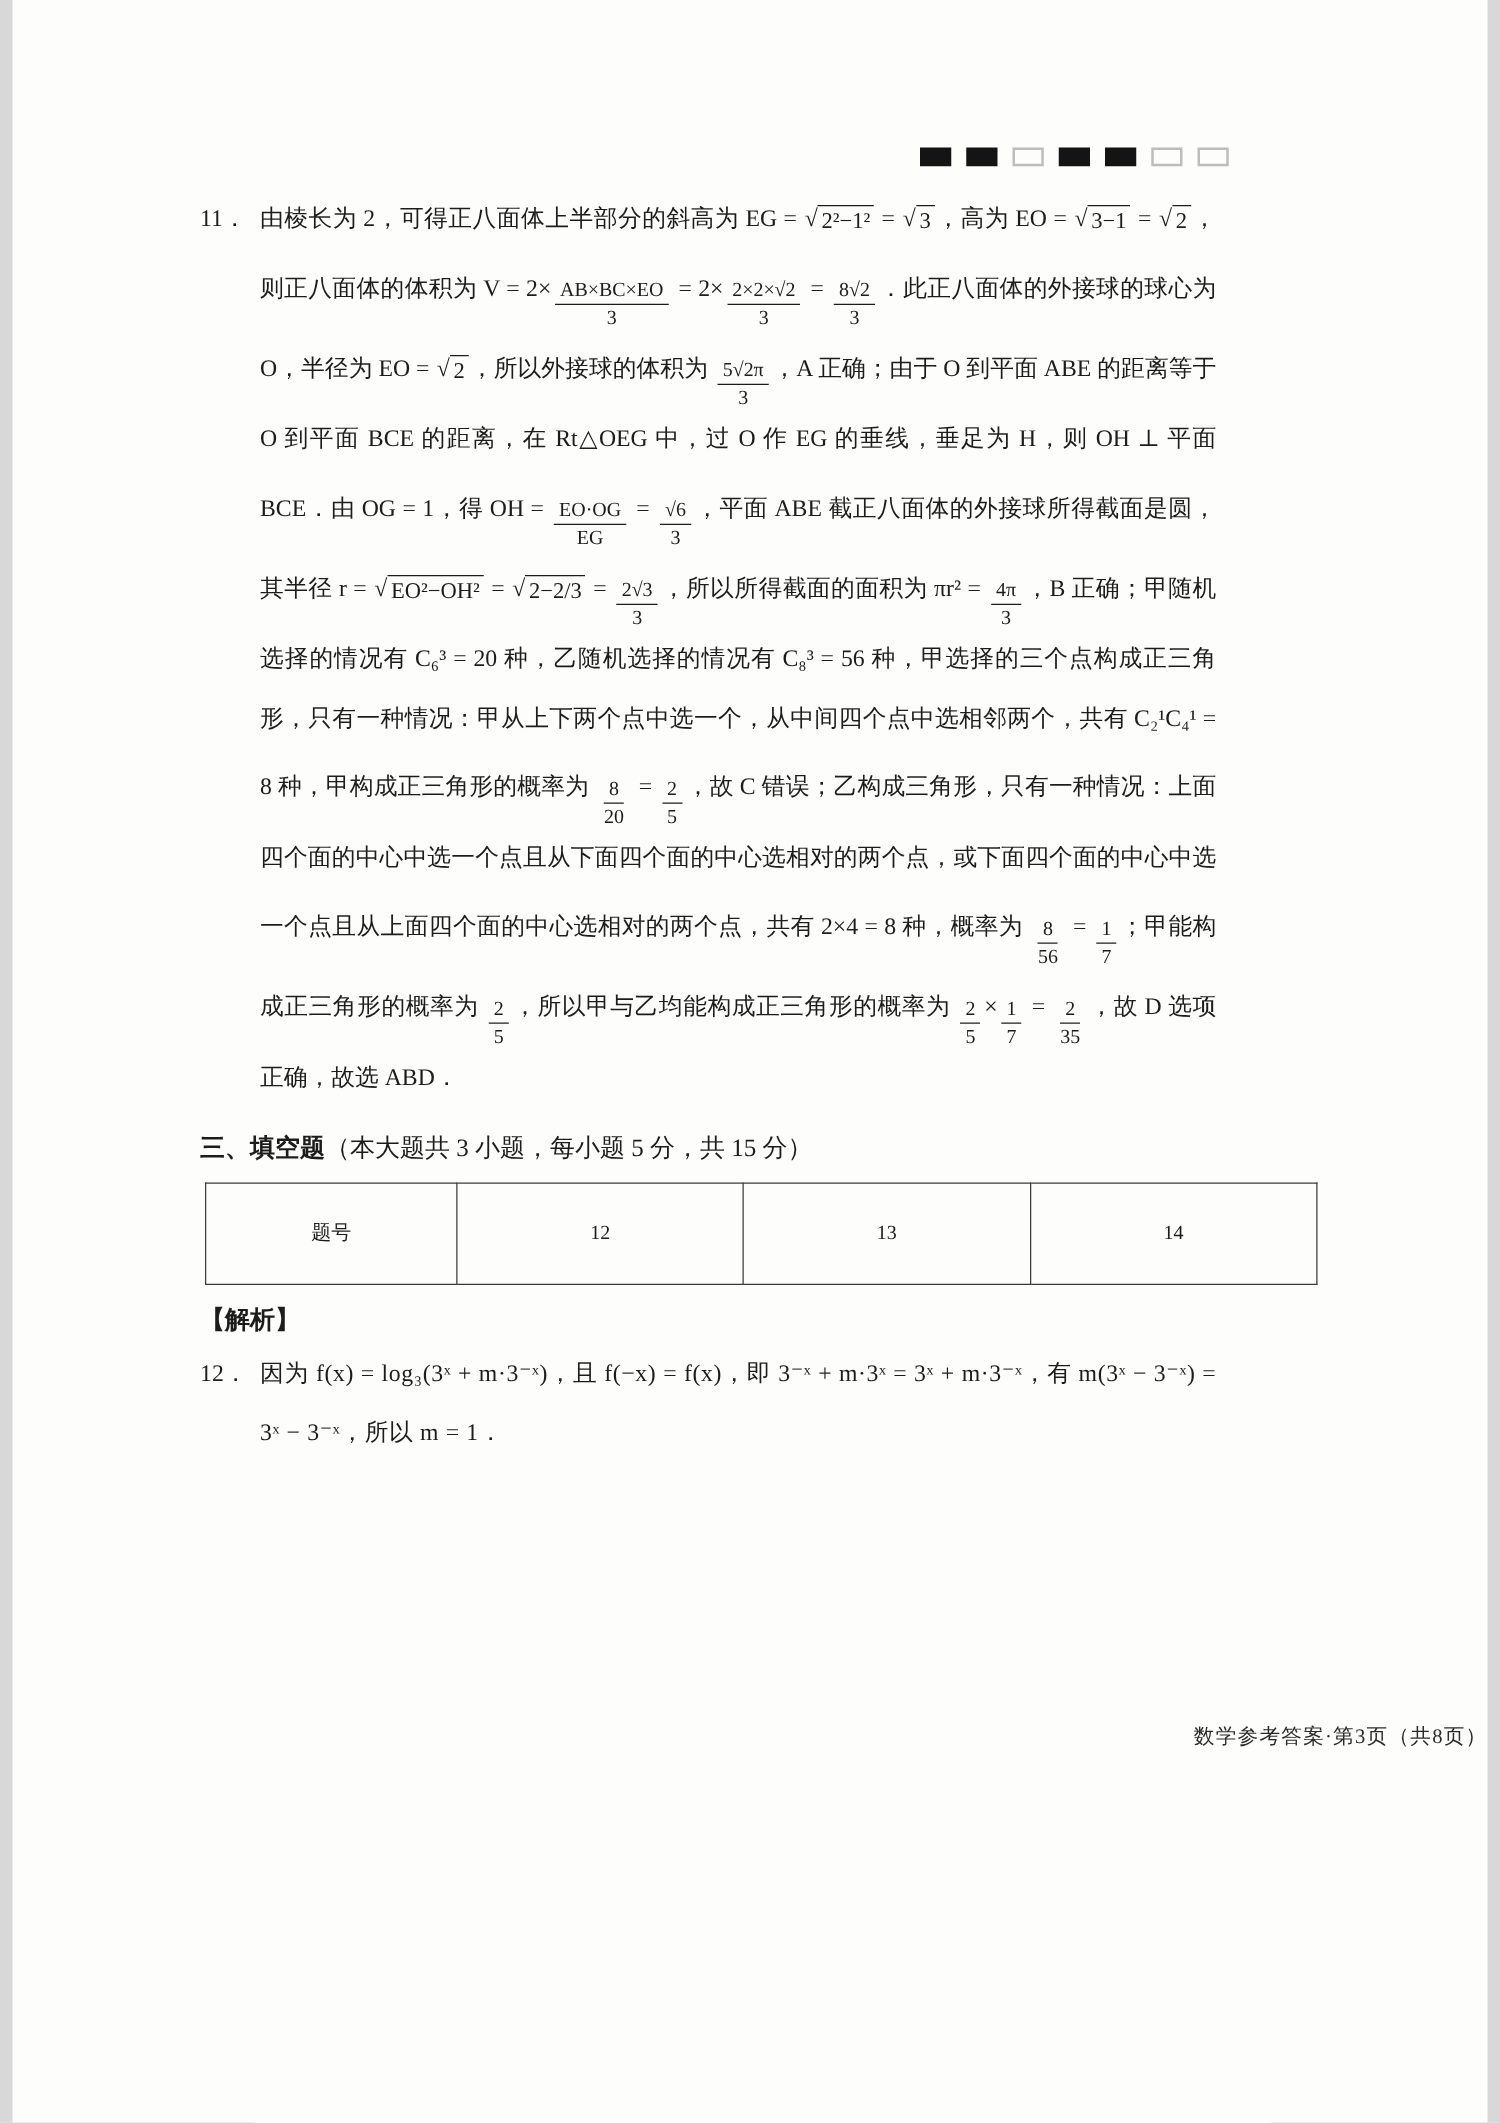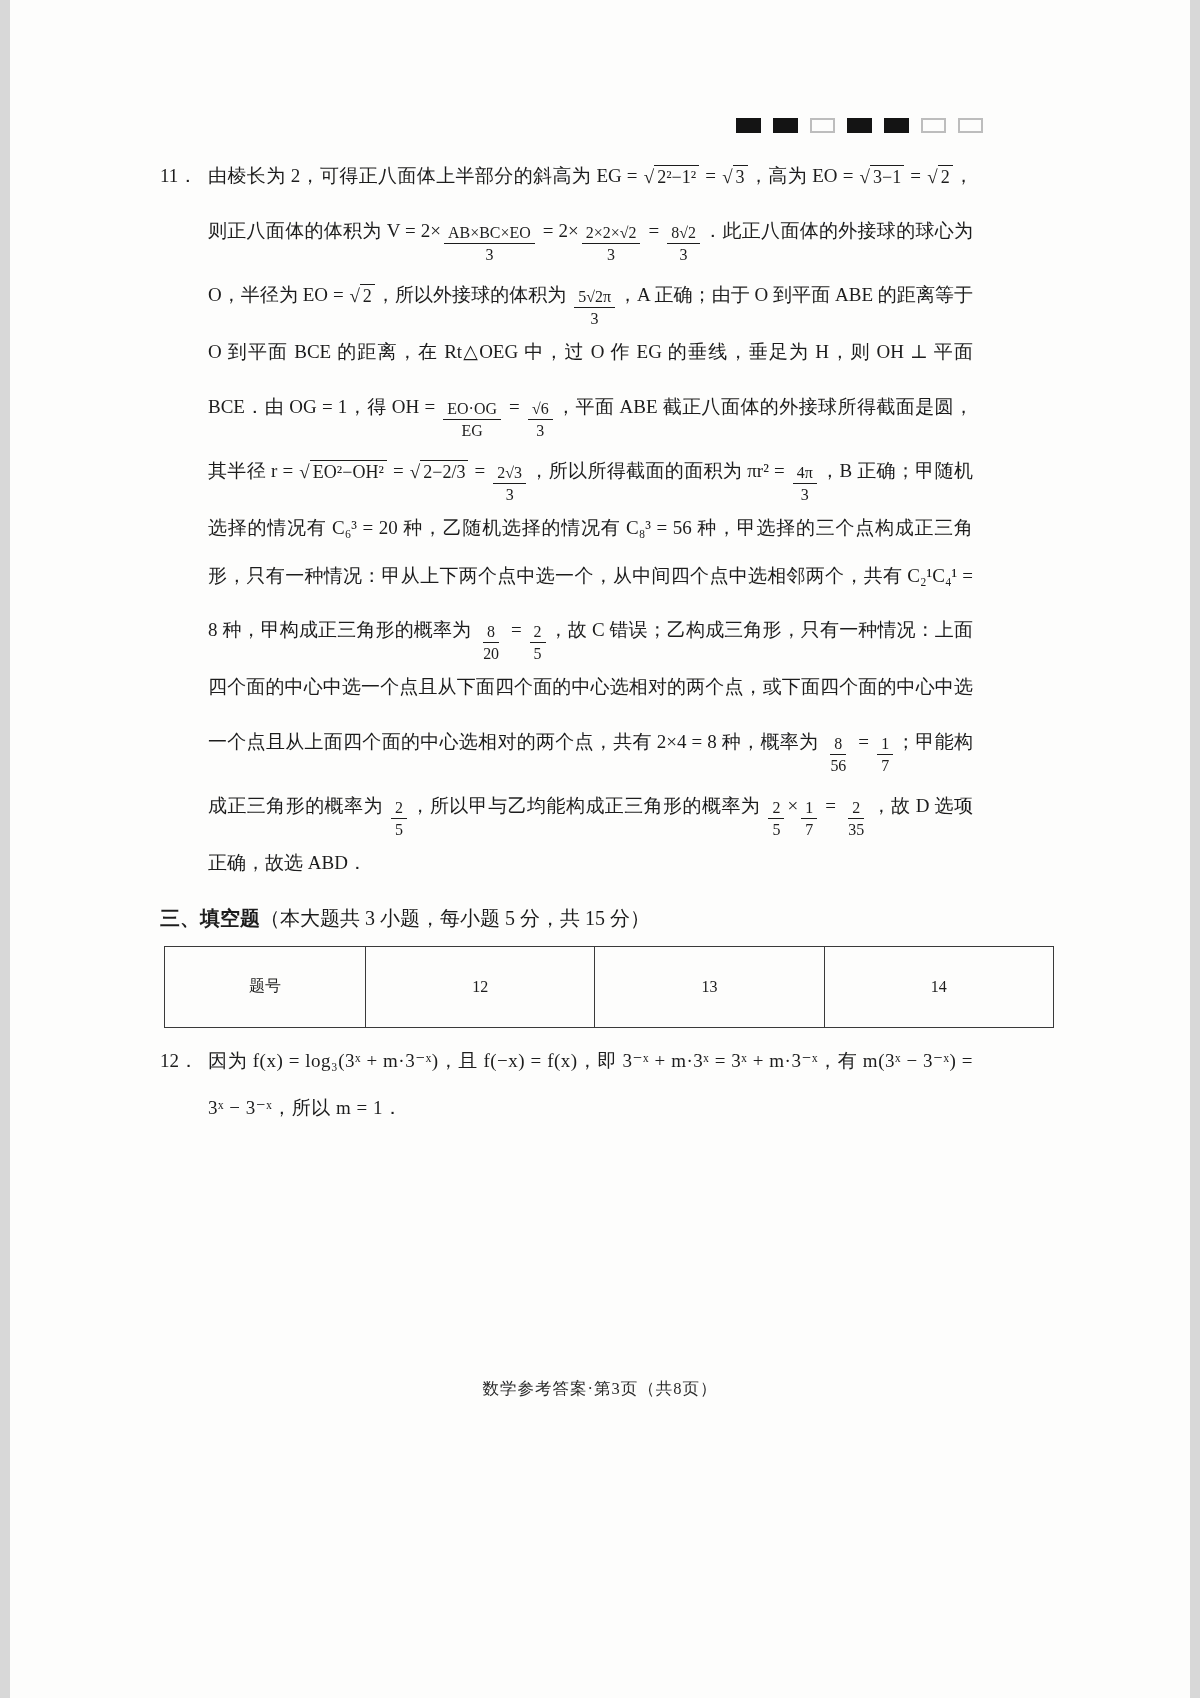--- a/index.html
+++ b/index.html
@@ -58,21 +58,21 @@
     text-align:center;
   }
   .frac .num{border-bottom:1.3px solid #1c1c1c;padding:0 4px 1px 4px;margin-top:23px;}
   .frac .den{padding:1px 4px 0 4px;}
   .sqrt{display:inline-flex;align-items:flex-start;vertical-align:middle;margin:0 1px;line-height:1.3;}
   .sqrt .rad{line-height:1.3;}
   .sqrt .radbody{border-top:1.3px solid #1c1c1c;padding:0 3px;line-height:1.3;font-size:0.95em;}
 
   .footer{
     position:absolute;left:0;top:1378px;width:100%;
-    text-align:center;font-size:16.5px;color:#2a2a2a;letter-spacing:1px;
+    text-align:right;font-size:16.5px;color:#2a2a2a;letter-spacing:1px;
   }
 </style>
 </head>
 <body>
 
 <div class="page">
 
   <div class="reg-marks">
       <span class="mark filled"></span>
       <span class="mark filled"></span>
@@ -167,20 +167,21 @@
       <tbody>
         <tr class="r1">
           <td class="c0">题号</td>
           <td>12</td>
           <td>13</td>
           <td>14</td>
         </tr>
       </tbody>
     </table>
 
+    <div class="analysis-label">【解析】</div>
 
     <div class="item tight para-12">
       <div class="item-num">12．</div>
       <div class="item-body">因为 f(x) = log₃(3ˣ + m·3⁻ˣ)，且 f(−x) = f(x)，即 3⁻ˣ + m·3ˣ = 3ˣ + m·3⁻ˣ，有 m(3ˣ − 3⁻ˣ) = 3ˣ − 3⁻ˣ，所以 m = 1．</div>
     </div>
 
 
   </div>
 
   <div class="footer">数学参考答案·第3页（共8页）</div>

